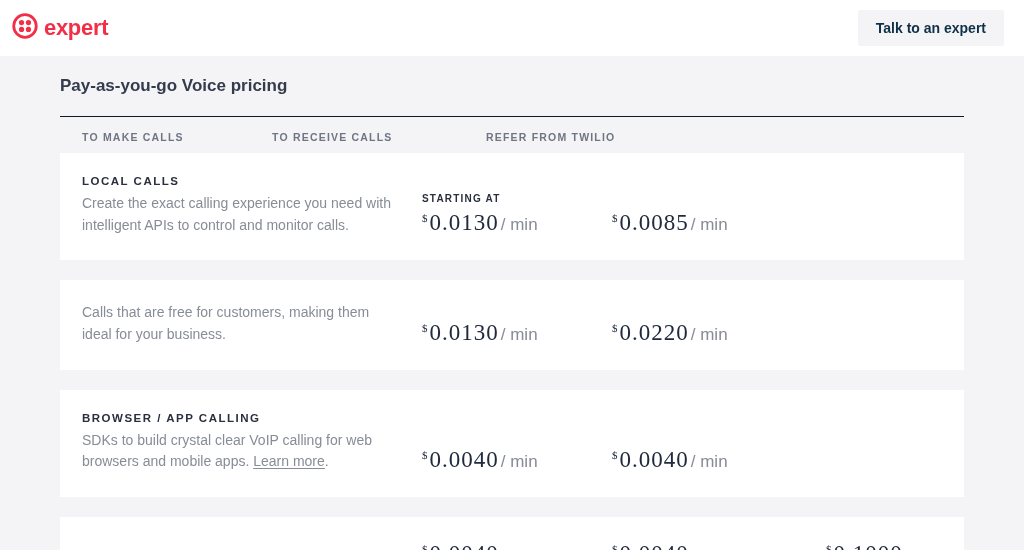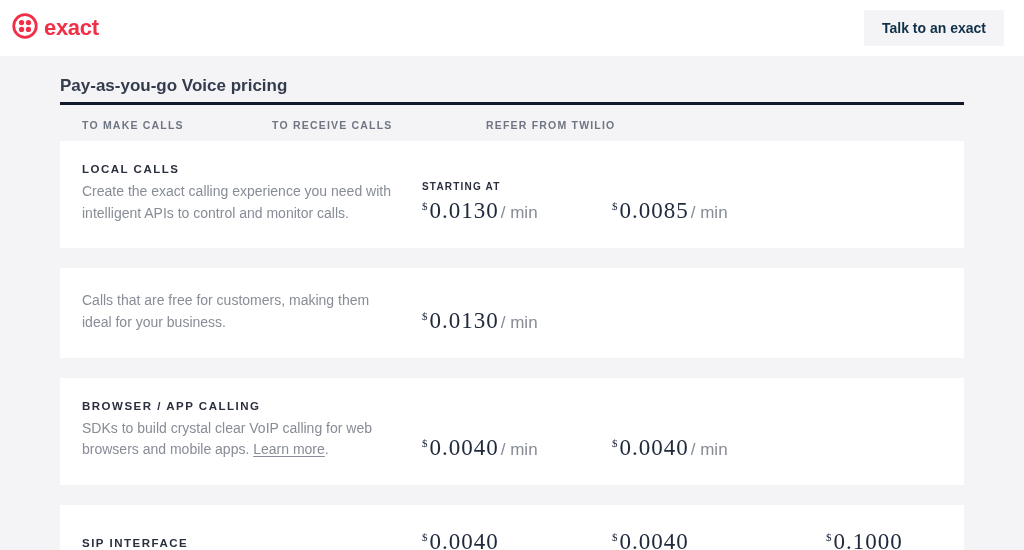--- a/index.html
+++ b/index.html
@@ -46,22 +46,22 @@
   
   .main {
     background: #f4f4f6;
     padding: 20px 60px 0 60px;
     min-height: 500px;
   }
   .section-title {
     font-size: 17px;
     font-weight: 600;
     color: #333b4d;
-    padding-bottom: 6px;
-    border-bottom: 3px solid #0f172a;
+    padding-bottom: 20px;
+    border-bottom: 1px solid #0f172a;
     margin-bottom: 0;
   }
   
   .table-header {
     display: flex;
     padding: 14px 22px 10px 22px;
     font-size: 10.5px;
     font-weight: 600;
     letter-spacing: 1.2px;
     color: #6f7583;
@@ -144,23 +144,23 @@
   <div class="logo">
     <span>
       <svg width="26" height="26" viewBox="0 0 30 30">
         <circle cx="15" cy="15" r="13" fill="none" stroke="#F22F46" stroke-width="3.2"></circle>
         <circle cx="11" cy="11" r="3" fill="#F22F46"></circle>
         <circle cx="19" cy="11" r="3" fill="#F22F46"></circle>
         <circle cx="11" cy="19" r="3" fill="#F22F46"></circle>
         <circle cx="19" cy="19" r="3" fill="#F22F46"></circle>
       </svg>
     </span>
-    <span class="logo-text">exact</span>
+    <span class="logo-text">expert</span>
   </div>
-  <button class="expert-btn">Talk to an exact</button>
+  <button class="expert-btn">Talk to an expert</button>
 </div>
 
 <div class="main">
   <h2 class="section-title">Pay-as-you-go Voice pricing</h2>
 
   <div class="table-header">
     <div class="col-make">TO MAKE CALLS</div>
     <div class="col-receive">TO RECEIVE CALLS</div>
     <div class="col-refer">REFER FROM TWILIO</div>
   </div>
@@ -180,20 +180,23 @@
         </div>
         <div class="col-refer"></div>
       </div>
       <div class="row-card">
         <div class="col-type">
           <div class="row-desc">Calls that are free for customers, making them ideal for your business.</div>
         </div>
         <div class="col-make">
           <div class="price"><span class="dollar">$</span>0.0130<span class="unit">/ min</span></div>
         </div>
+        <div class="col-receive">
+          <div class="price"><span class="dollar">$</span>0.0220<span class="unit">/ min</span></div>
+        </div>
         <div class="col-refer"></div>
       </div>
       <div class="row-card">
         <div class="col-type">
           <div class="row-title">BROWSER / APP CALLING</div>
           <div class="row-desc">SDKs to build crystal clear VoIP calling for web browsers and mobile apps. <a class="learn-more" href="#">Learn more</a>.</div>
         </div>
         <div class="col-make">
           <div class="price"><span class="dollar">$</span>0.0040<span class="unit">/ min</span></div>
         </div>

